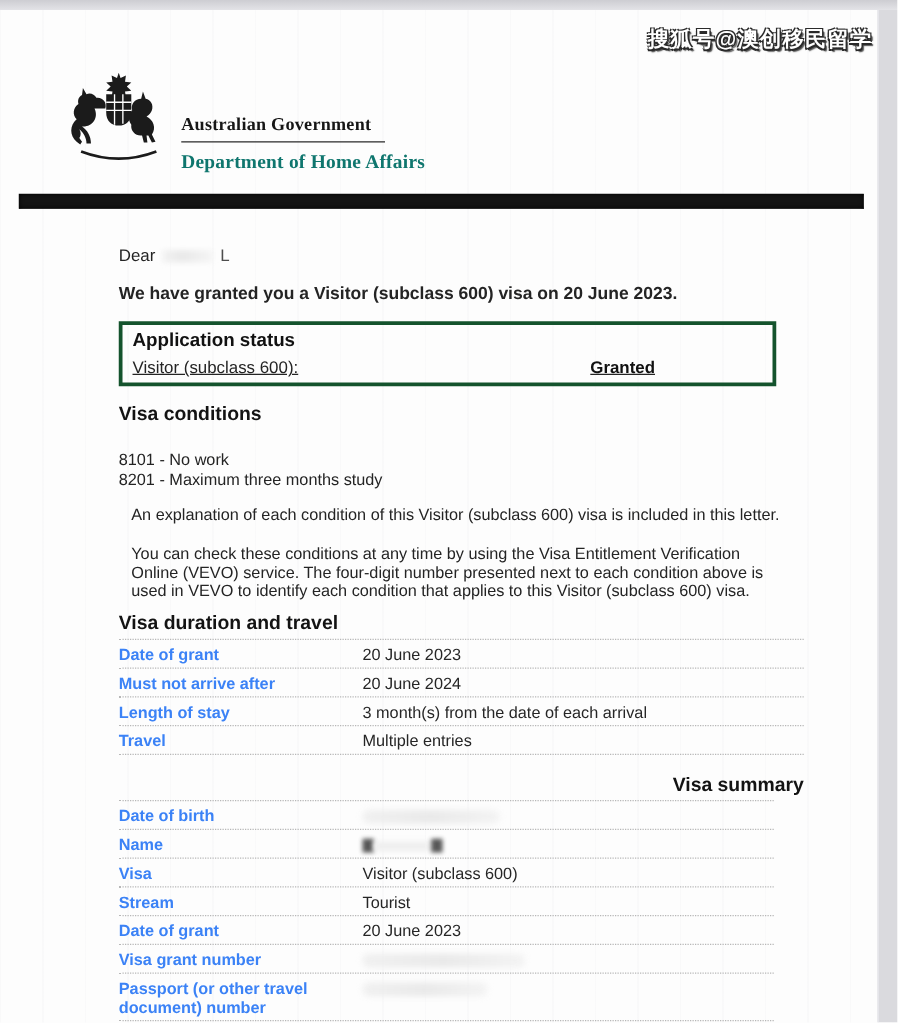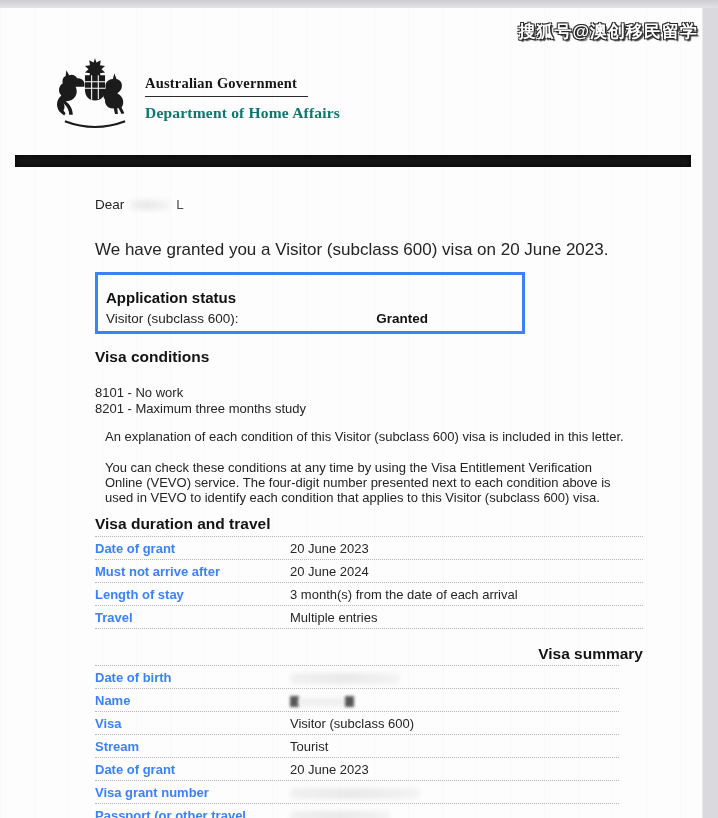--- a/index.html
+++ b/index.html
@@ -15,40 +15,40 @@
   .right-strip{position:absolute;top:8px;right:0;width:15px;height:810px;
     background:#dadade;border-left:1px solid #e9e9ee;}
   .watermark{
     position:absolute;top:20px;right:20px;
     font-size:17px;font-weight:bold;letter-spacing:1px;color:#fff;
     text-shadow:-1px -1px 0 #2a2a2a,1px -1px 0 #2a2a2a,-1px 1px 0 #2a2a2a,
                  1px 1px 0 #2a2a2a,2px 2px 1px #4a4a4a;
     white-space:nowrap;z-index:5;
   }
   .crest{position:absolute;left:52px;top:57px;width:86px;height:74px;}
-  .gov-block{position:absolute;left:145px;top:75px;width:230px;}
+  .gov-block{position:absolute;left:145px;top:92px;width:230px;}
   .gov-title{font-family:"Liberation Serif", serif;font-weight:bold;
     font-size:14.5px;color:#161616;letter-spacing:.2px;}
   .gov-divider{width:163px;border:0;border-top:1.5px solid #2a2a2a;margin:4px 0 7px;}
   .dept-title{font-family:"Liberation Serif", serif;font-weight:bold;
     font-size:15.5px;color:#0f766e;letter-spacing:.2px;}
   .black-bar{position:absolute;left:15px;top:155px;width:676px;height:12px;
     background:#141414;box-shadow:inset 0 0 4px #000;}
 
   .doc{position:absolute;left:95px;top:197px;width:548px;font-size:13px;line-height:15px;}
   .salutation{font-size:13.5px;}
   .redact-name{display:inline-block;width:40px;height:10px;vertical-align:middle;
     background:linear-gradient(90deg,#f2f2f2,#e9e9e9 40%,#f5f5f5);filter:blur(2px);margin-left:6px;}
   .salut-l{color:#4d4d4d;filter:blur(.4px);margin-left:6px;}
-  .intro{margin-top:30px;font-size:17px;}
+  .intro{margin-top:15px;font-size:14px;font-weight:bold;}
 
-  .status-box{margin-top:15px;box-sizing:border-box;width:430px;
-    border:3px solid #3b82f6;padding:14px 8px 4px 8px;}
+  .status-box{margin-top:15px;box-sizing:border-box;width:526px;
+    border:3px solid #14532d;padding:4px 8px 4px 8px;}
   .status-title{font-size:15px;font-weight:bold;line-height:17px;color:#111;}
-  .status-row{display:flex;align-items:baseline;margin-top:4px;font-size:13.5px;line-height:17px;}
+  .status-row{display:flex;align-items:baseline;margin-top:4px;font-size:13.5px;line-height:17px;text-decoration:underline;}
   .status-value{font-weight:bold;margin-left:auto;margin-right:86px;color:#111;}
 
   .sec-title{font-size:15.5px;font-weight:bold;color:#131313;line-height:17px;margin:0;}
   .mt-cond{margin-top:14px;}
   .cond-lines{margin-top:20px;}
   .cond-lines div{line-height:15.5px;}
   .para{margin:10px;line-height:15px;}
   .p-expl{margin-top:13px;}
   .p-vevo{margin-top:16px;}
   .mt-dur{margin-top:6px;}

